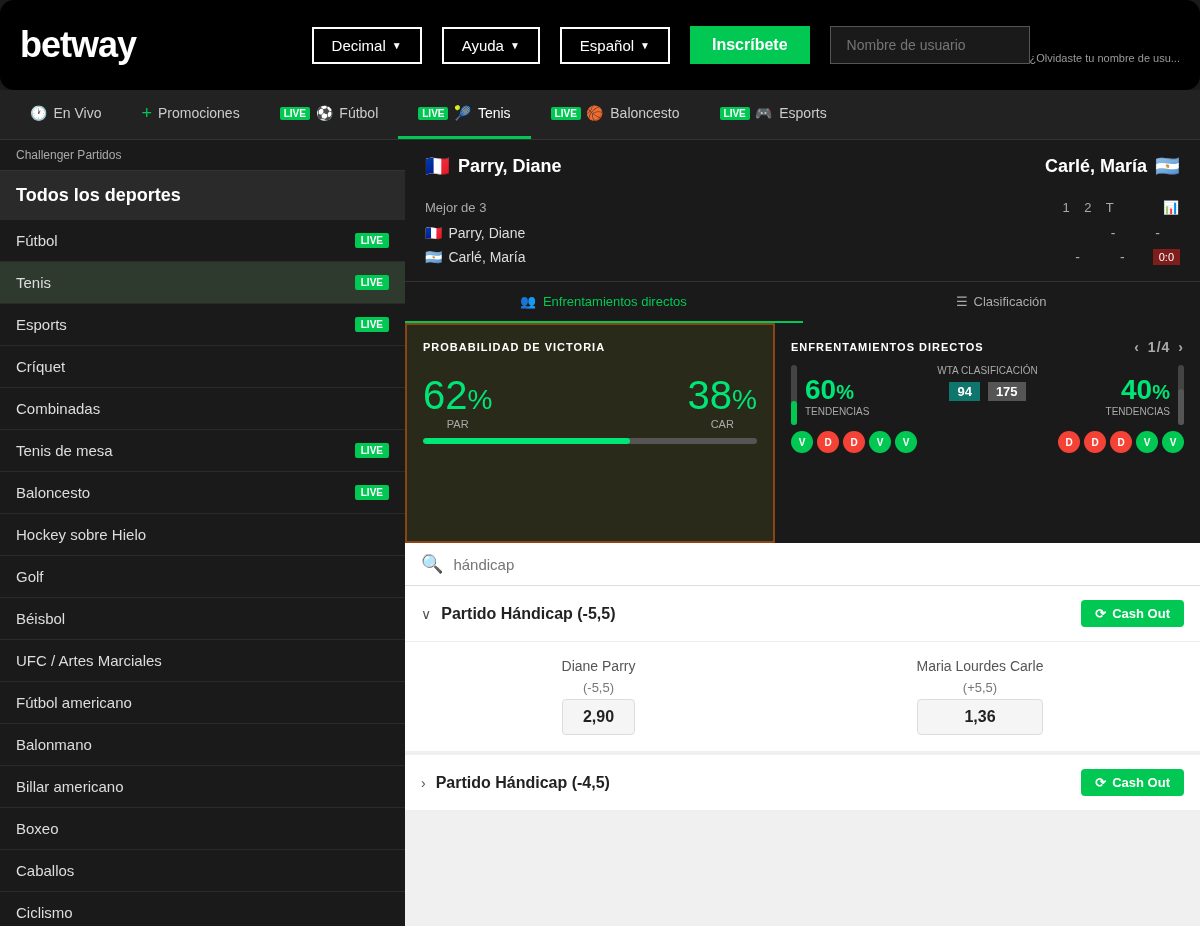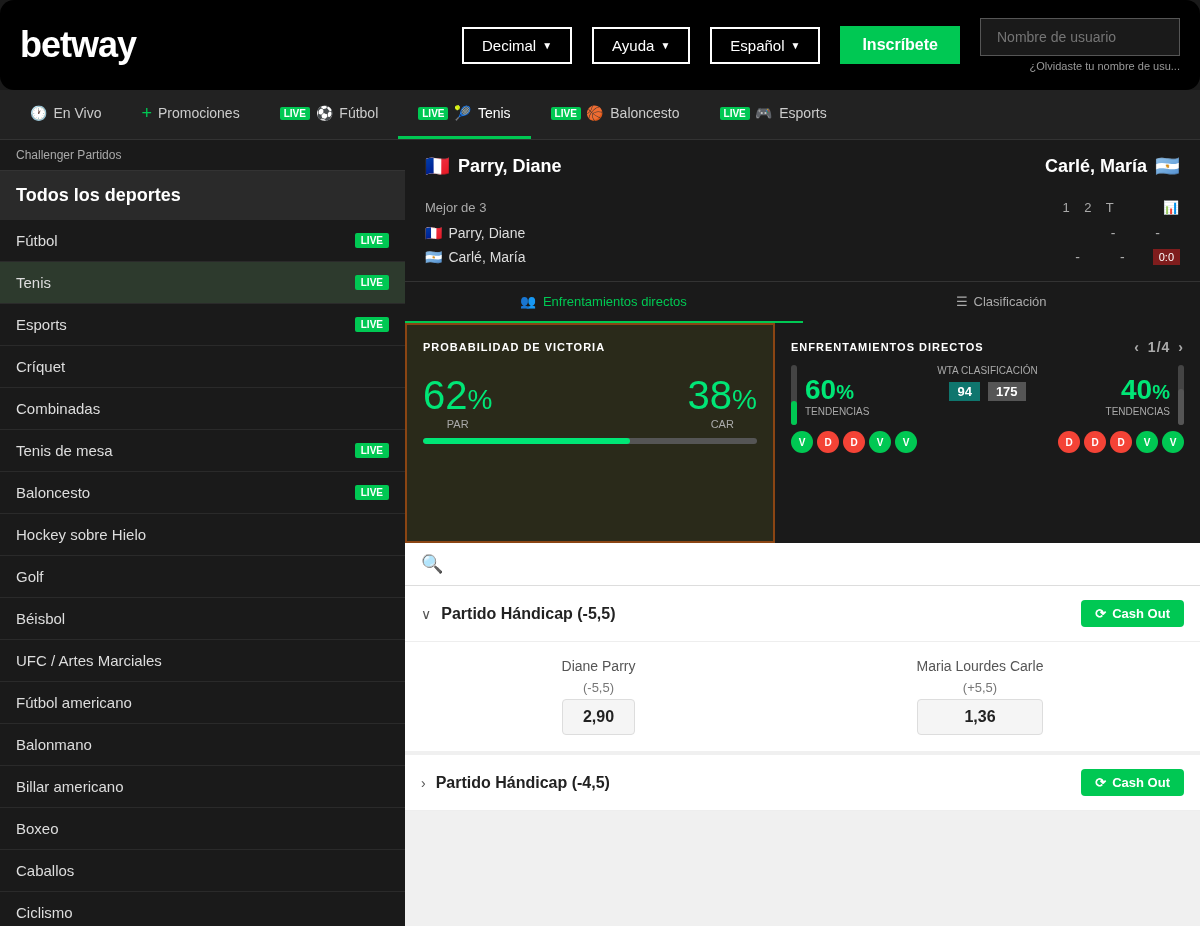--- a/index.html
+++ b/index.html
@@ -407,21 +407,21 @@
   </button>
   <button class="header-btn">
     <span>Ayuda</span>
     <span class="arrow">▼</span>
   </button>
   <button class="header-btn">
     <span>Español</span>
     <span class="arrow">▼</span>
   </button>
   <button class="inscribete-btn">Inscríbete</button>
-  <div style="display:flex;flex-direction:column;align-items:flex-end;">
+  <div style="display:flex;flex-direction:row;align-items:flex-end;">
     <input class="username-input" placeholder="Nombre de usuario" style="">
     <span style="color:#999;font-size:11px;margin-top:4px;">¿Olvidaste tu nombre de usu...</span>
   </div>
 </div>
 
 <div class="nav">
   <div class="nav-item">
     <span>🕐</span>
     <span>En Vivo</span>
   </div>
@@ -653,20 +653,21 @@
             </div>
           </div>
         </div>
       </div>
     </div>
 
     <div class="betting-section">
 
       <div class="search-bar">
         <span class="search-icon">🔍</span>
+        <input type="text" placeholder="hándicap" style="">
       </div>
 
       <div class="bet-group">
         <div class="bet-group-header">
           <span class="chevron">∨</span>
           <span class="bet-group-title">Partido Hándicap (-5,5)</span>
           <button class="cash-out-btn">
             <span>⟳</span>
             <span>Cash Out</span>
           </button>

